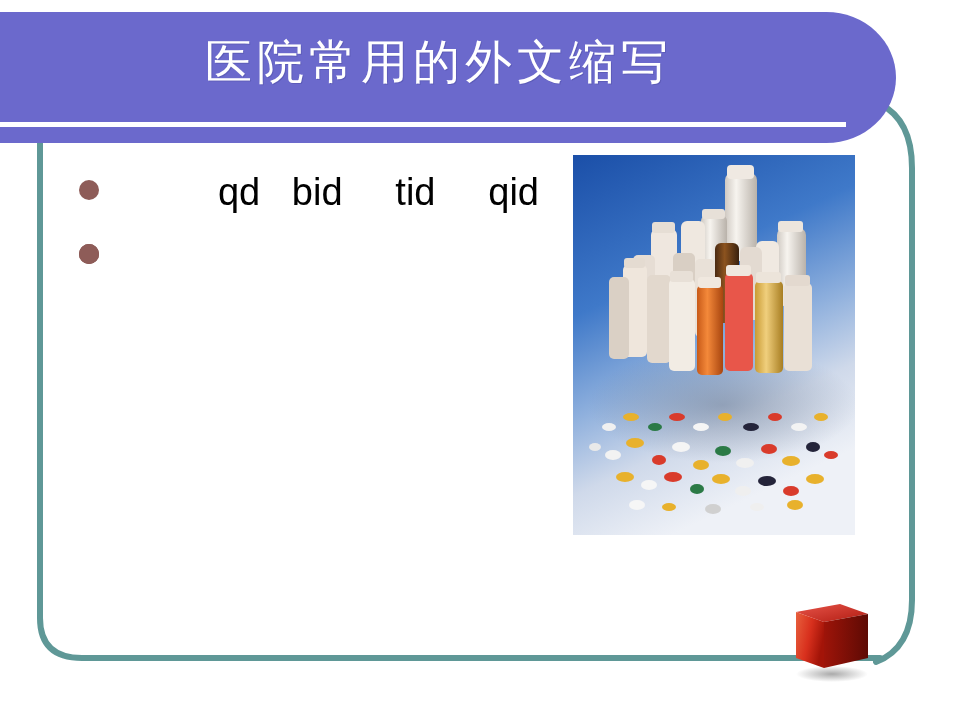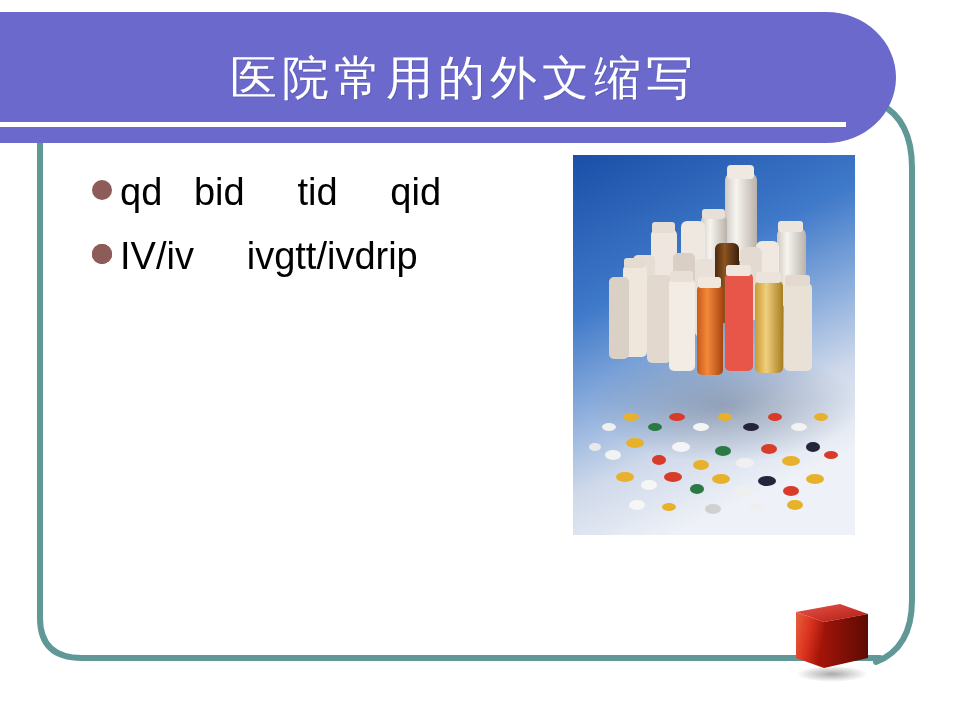--- a/index.html
+++ b/index.html
@@ -52,42 +52,42 @@
     top: 122px;
     width: 846px;
     height: 5px;
     background: #ffffff;
     z-index: 4;
   }
 
   .title-text {
     position: absolute;
     left: 0;
-    top: 50px;
+    top: 34px;
     width: 878px;
     text-align: center;
     color: #ffffff;
     font-family: "DejaVu Sans", "Liberation Sans", sans-serif;
     font-size: 47px;
     line-height: 56px;
     letter-spacing: 5px;
     font-weight: 400;
     white-space: nowrap;
     z-index: 5;
     text-shadow: 1px 1px 0 rgba(70,68,150,0.35);
-    margin-left: 25px;
   }
 
   
   .content {
     position: absolute;
-    left: 82px;
+    left: 69px;
     top: 166px;
     width: 470px;
     z-index: 6;
+    text-align: right;
   }
 
   .bullet-item {
     position: relative;
     margin: 0 0 11px 0;
     padding-left: 38px;
   }
 
   .bullet-dot {
     position: absolute;
@@ -156,21 +156,20 @@
     <div class="bullet-item">
       <span class="bullet-dot"></span>
     </div>
 
     <div class="bullet-item">
       <span class="bullet-dot"></span>
     </div>
 
     <div class="bullet-item">
       <span class="bullet-dot"></span>
-      <div class="bullet-line">IV/iv     ivgtt/ivdrip</div>
     </div>
 
   </div>
 
   <div class="photo">
     <svg width="282" height="380" viewBox="0 0 282 380" xmlns="http://www.w3.org/2000/svg">
       <defs>
         <linearGradient id="bgGrad" x1="0" y1="0" x2="0.35" y2="1">
           <stop offset="0%" stop-color="#1b4fa8"></stop>
           <stop offset="38%" stop-color="#3f79c9"></stop>

